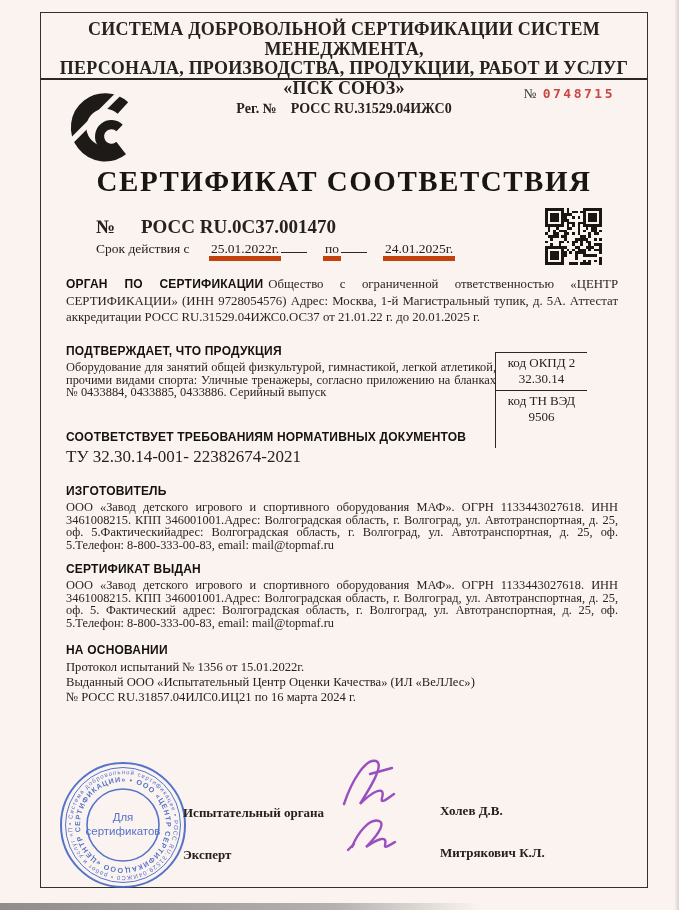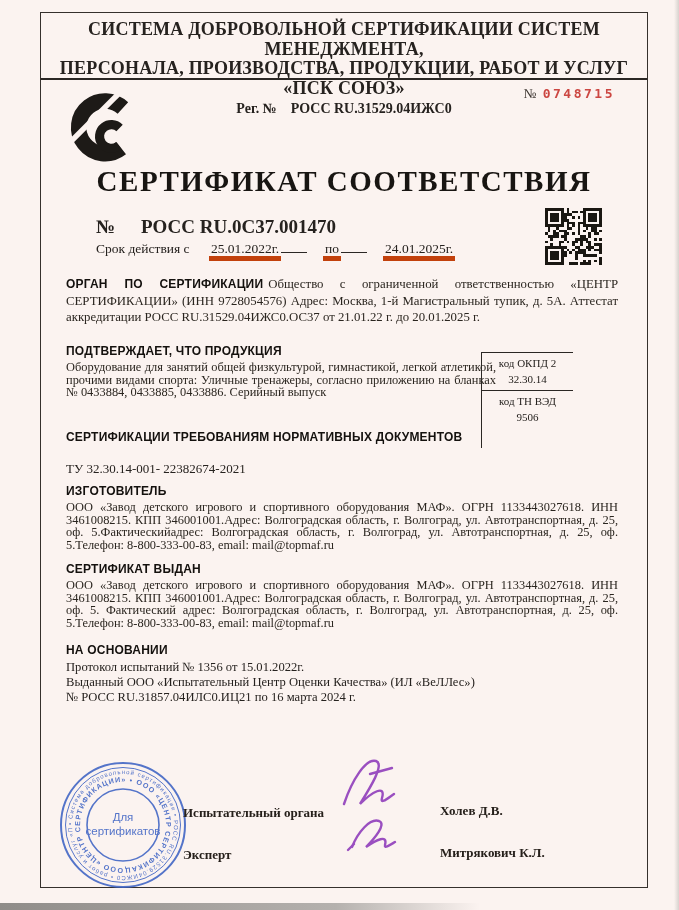--- a/index.html
+++ b/index.html
@@ -42,32 +42,32 @@
   
   .sec { position:absolute; left:25px; width:552px; }
   .h { font-family:"Liberation Sans", sans-serif; font-weight:bold; font-size:12px; color:#14110e; letter-spacing:.2px; }
   .b { font-size:12.8px; line-height:16.5px; text-align:justify; color:#2a251f; }
   .b-tight { font-size:12.4px; line-height:12.6px; text-align:justify; color:#2a251f; }
   .inline-h { margin-right:5px; }
   .sec-organ   { top:263px; }
   .sec-product { top:331px; width:430px; }
   .sec-product .b-tight { margin-top:3px; }
   .sec-standards { top:417px; }
-  .sec-standards .b2 { font-size:13px; margin-top:17px; }
+  .sec-standards .b2 { font-size:17px; margin-top:3px; }
   .sec-manufacturer { top:471px; }
   .sec-manufacturer .b-tight, .sec-issued .b-tight { margin-top:3px; }
   .sec-issued  { top:549px; }
   .sec-basis   { top:630px; }
   .sec-basis .bl { font-size:12.6px; line-height:15.2px; }
   .sec-basis .bl:first-of-type { margin-top:3px; }
   .sec-additional { top:694px; }
   
   .codes {
-    position:absolute; left:440px; top:339px; width:92px; height:96px;
-    border-left:1.6px solid #2b2724; font-size:11px; text-align:center;
+    position:absolute; left:454px; top:339px; width:92px; height:96px;
+    border-left:1.6px solid #2b2724; font-size:13px; text-align:center;
   }
   .codes .cell1 { border-top:1.6px solid #2b2724; padding:2px 0 3px 0; }
   .codes .cell2 { border-top:1.6px solid #2b2724; padding:2px 0 3px 0; }
   .codes div p { line-height:16px; }
   
   .sig-label { position:absolute; font-size:13px; font-weight:bold; color:#26201b; }
   .sig-head-label { left:183px; top:805px; }
   .sig-expert-label { left:183px; top:847px; }
   .sig-head-name { left:440px; top:803px; }
   .sig-expert-name { left:440px; top:845px; }
@@ -359,21 +359,21 @@
         <p>код ОКПД 2</p>
         <p>32.30.14</p>
       </div>
       <div class="cell2">
         <p>код ТН ВЭД</p>
         <p>9506</p>
       </div>
     </div>
 
     <div class="sec sec-standards">
-      <div class="h">СЕРТИФИКАЦИИ ТРЕБОВАНИЯМ НОРМАТИВНЫХ ДОКУМЕНТОВ</div>
+      <div class="h">СООТВЕТСТВУЕТ ТРЕБОВАНИЯМ НОРМАТИВНЫХ ДОКУМЕНТОВ</div>
       <p class="b2">ТУ 32.30.14-001- 22382674-2021</p>
     </div>
 
     <div class="sec sec-manufacturer">
       <div class="h">ИЗГОТОВИТЕЛЬ</div>
       <p class="b-tight">ООО «Завод детского игрового и спортивного оборудования МАФ». ОГРН 1133443027618. ИНН 3461008215. КПП 346001001.Адрес: Волгоградская область, г. Волгоград, ул. Автотранспортная, д. 25, оф. 5.Фактическийадрес: Волгоградская область, г. Волгоград, ул. Автотранспортная, д. 25, оф. 5.Телефон: 8-800-333-00-83, email: mail@topmaf.ru</p>
     </div>
 
     <div class="sec sec-issued">
       <div class="h">СЕРТИФИКАТ ВЫДАН</div>

